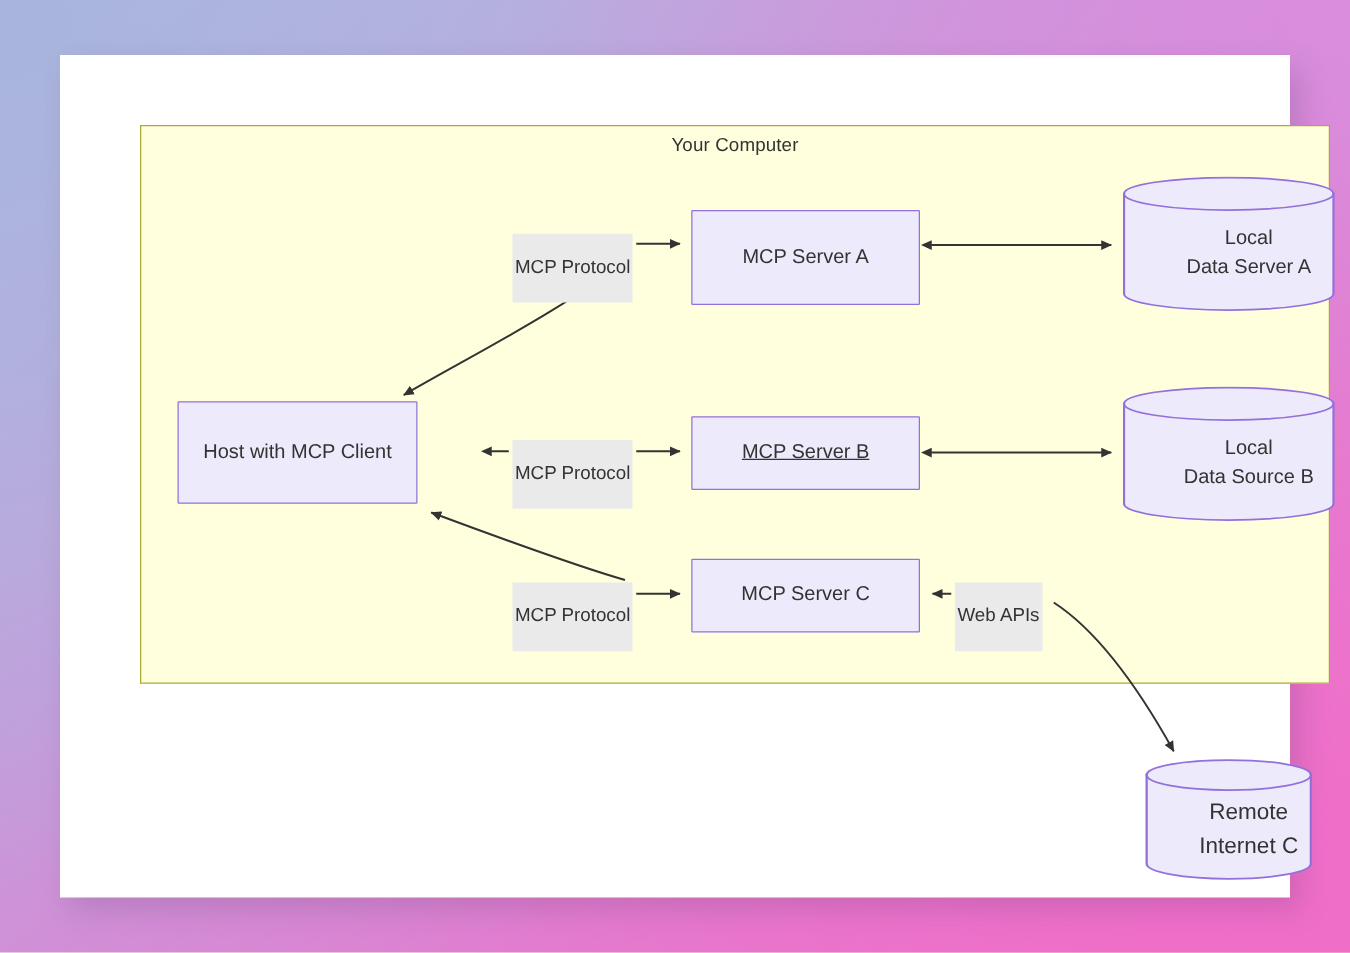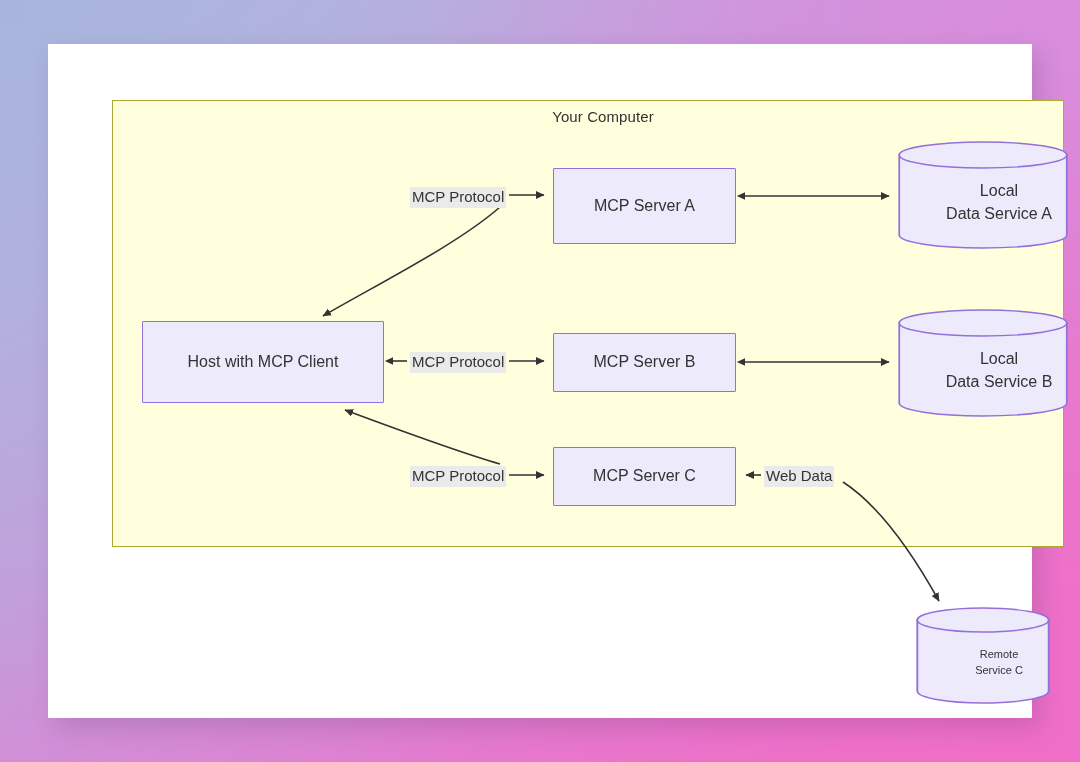--- a/index.html
+++ b/index.html
@@ -42,21 +42,20 @@
   }
   .cluster-label {
     position: absolute;
     top: 7px;
     left: 0;
     width: 100%;
     text-align: center;
     font-size: 15px;
     color: #333333;
     letter-spacing: 0.1px;
-    padding-left: 15px;
   }
   #cluster-computer { left: 64px; top: 56px; width: 952px; height: 447px; }
   #cluster-internet { left: 823px; top: 519px; width: 192px; height: 182px; }
   #cluster-internet .cluster-label { top: 8px; }
 
   
   .node-rect {
     position: absolute;
     background: #ECEAFB;
     border: 1px solid #9370DB;
@@ -64,23 +63,23 @@
     display: flex;
     align-items: center;
     justify-content: center;
     flex-direction: column;
     font-size: 16px;
     color: #333333;
     line-height: 1.42;
     text-align: center;
     border-radius: 1px;
   }
-  #node-host       { left: 94px;  top: 277px; width: 242px; height: 82px; text-align: center; }
+  #node-host       { left: 94px;  top: 277px; width: 192px; height: 82px; text-align: center; }
   #node-server-a   { left: 505px; top: 124px; width: 183px; height: 76px; }
-  #node-server-b   { left: 505px; top: 289px; width: 183px; height: 59px; }
+  #node-server-b   { left: 505px; top: 289px; width: 183px; height: 59px; text-decoration: underline; }
   #node-server-c   { left: 505px; top: 403px; width: 183px; height: 59px; }
 
   
   .node-cyl {
     position: absolute;
     display: flex;
     align-items: center;
     justify-content: center;
     flex-direction: column;
     font-size: 16px;
@@ -95,29 +94,29 @@
     width: 100%; height: 100%;
   }
   .node-cyl .cyl-text {
     position: relative;
     z-index: 2;
     padding-top: 14px;
   }
   #node-db-a { left: 850px; top: 97px;  width: 138px; height: 108px; }
   #node-db-b { left: 850px; top: 265px; width: 138px; height: 108px; }
   #node-db-c { left: 868px; top: 563px; width: 102px; height: 97px; }
-  #node-db-c { font-size: 11px; }
+  #node-db-c { font-size: 18px; }
 
   
   .edge-label {
     position: absolute;
     background: #EAEAEA;
     color: #333333;
     font-size: 15px;
-    padding: 1px 2px;
+    padding: 18px 2px;
     white-space: nowrap;
     z-index: 3;
     line-height: 1.25;
   }
   #lbl-proto-a  { left: 362px; top: 143px; }
   #lbl-proto-b  { left: 362px; top: 308px; }
   #lbl-proto-c  { left: 362px; top: 422px; }
   #lbl-web-apis { left: 716px; top: 422px; }
 
   
@@ -193,45 +192,45 @@
       <span>MCP Server C</span>
     </div>
 
     <div class="node-cyl" id="node-db-a">
       <svg class="cyl-svg" viewBox="0 0 138 108" preserveAspectRatio="none" xmlns="http://www.w3.org/2000/svg">
         <path d="M1,14 L1,94 A68,13 0 0 0 137,94 L137,14 Z" fill="#ECEAFB" stroke="#9370DB" stroke-width="1.4"></path>
         <ellipse cx="69" cy="14" rx="68" ry="13" fill="#ECEAFB" stroke="#9370DB" stroke-width="1.4"></ellipse>
       </svg>
       <div class="cyl-text">
         <div>Local</div>
-        <div>Data Service A</div>
+        <div>Data Server A</div>
       </div>
     </div>
 
     <div class="node-cyl" id="node-db-b">
       <svg class="cyl-svg" viewBox="0 0 138 108" preserveAspectRatio="none" xmlns="http://www.w3.org/2000/svg">
         <path d="M1,14 L1,94 A68,13 0 0 0 137,94 L137,14 Z" fill="#ECEAFB" stroke="#9370DB" stroke-width="1.4"></path>
         <ellipse cx="69" cy="14" rx="68" ry="13" fill="#ECEAFB" stroke="#9370DB" stroke-width="1.4"></ellipse>
       </svg>
       <div class="cyl-text">
         <div>Local</div>
-        <div>Data Service B</div>
+        <div>Data Source B</div>
       </div>
     </div>
 
     <div class="node-cyl" id="node-db-c">
       <svg class="cyl-svg" viewBox="0 0 102 97" preserveAspectRatio="none" xmlns="http://www.w3.org/2000/svg">
         <path d="M1,13 L1,84 A50,12 0 0 0 101,84 L101,13 Z" fill="#ECEAFB" stroke="#9370DB" stroke-width="1.4"></path>
         <ellipse cx="51" cy="13" rx="50" ry="12" fill="#ECEAFB" stroke="#9370DB" stroke-width="1.4"></ellipse>
       </svg>
       <div class="cyl-text">
         <div>Remote</div>
-        <div>Service C</div>
+        <div>Internet C</div>
       </div>
     </div>
 
     <div class="edge-label" id="lbl-proto-a">MCP Protocol</div>
     <div class="edge-label" id="lbl-proto-b">MCP Protocol</div>
     <div class="edge-label" id="lbl-proto-c">MCP Protocol</div>
-    <div class="edge-label" id="lbl-web-apis">Web Data</div>
+    <div class="edge-label" id="lbl-web-apis">Web APIs</div>
 
   </div>
 </div>
 
 </body></html>

